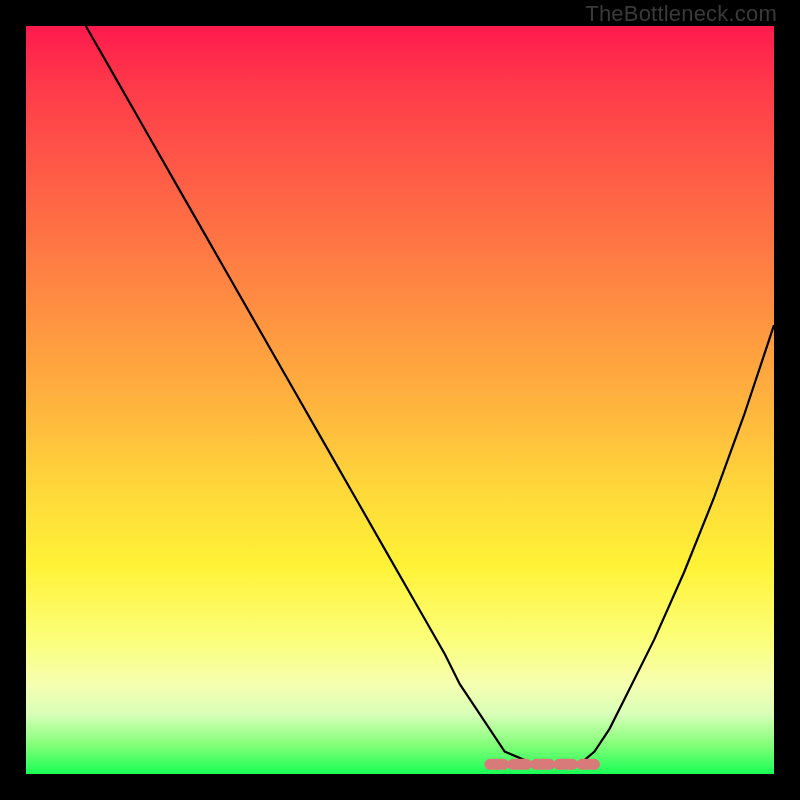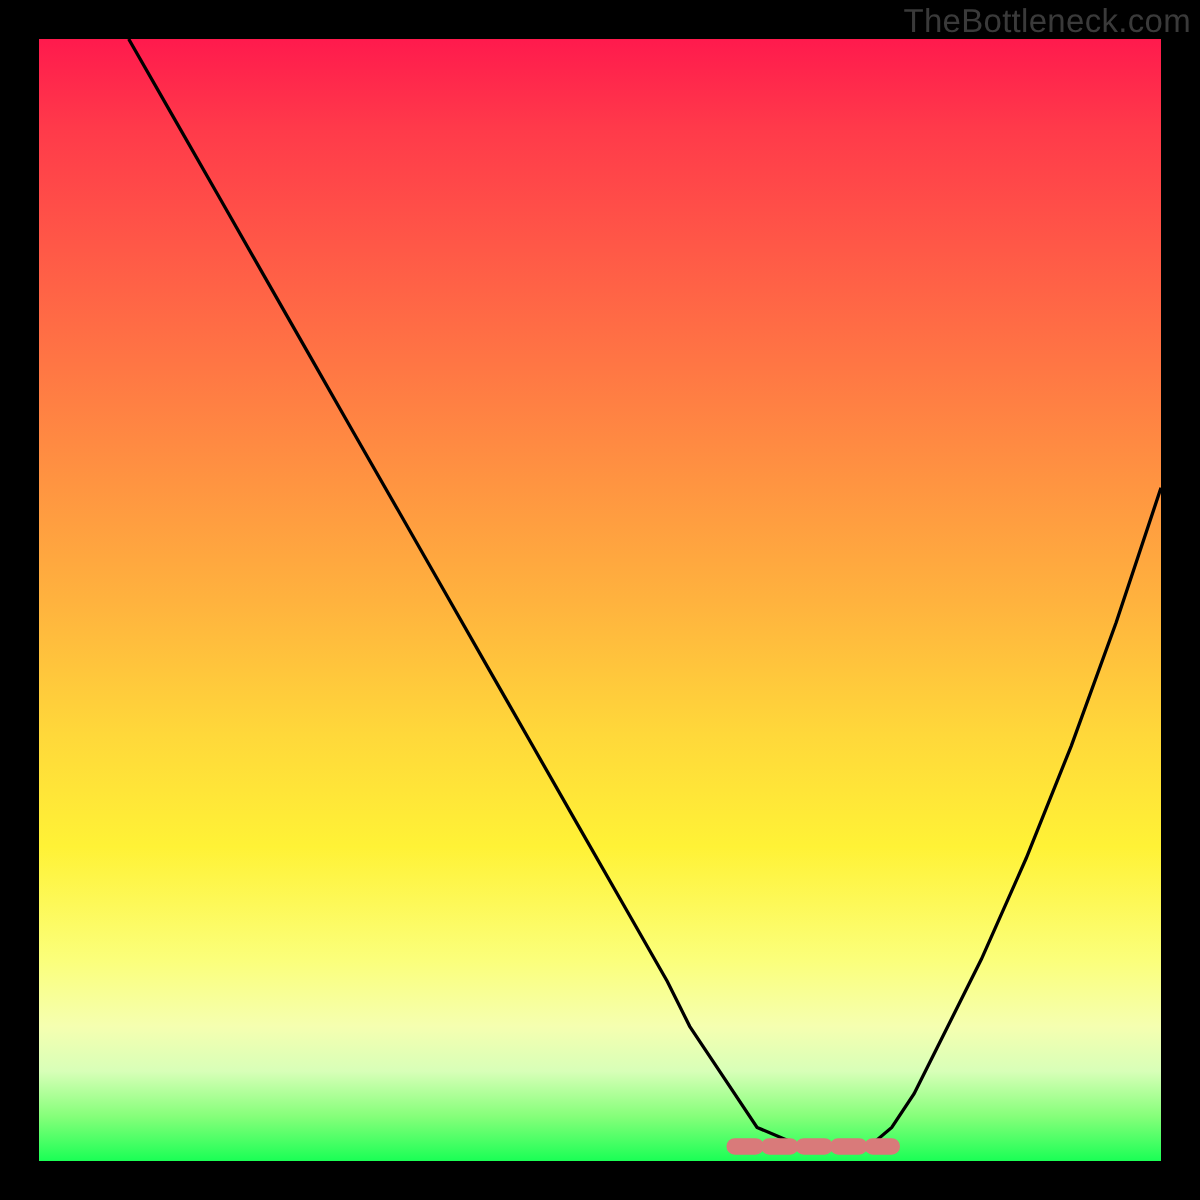--- a/index.html
+++ b/index.html
@@ -36,21 +36,21 @@
       #fff236 72%,
       #fbff7a 82%,
       #f5ffb0 88%,
       #d8ffb8 92%,
       #86ff7a 96%,
       #1aff55 100%);
   }
   .watermark {
     position: absolute;
     top: 1px;
-    right: 6px;
+    right: 23px;
     color: #3a3a3a;
     font-size: 22px;
     font-weight: 500;
     letter-spacing: 0.2px;
     user-select: none;
   }
   svg.curve {
     position: absolute;
     left: 0; top: 0;
     width: 748px;

